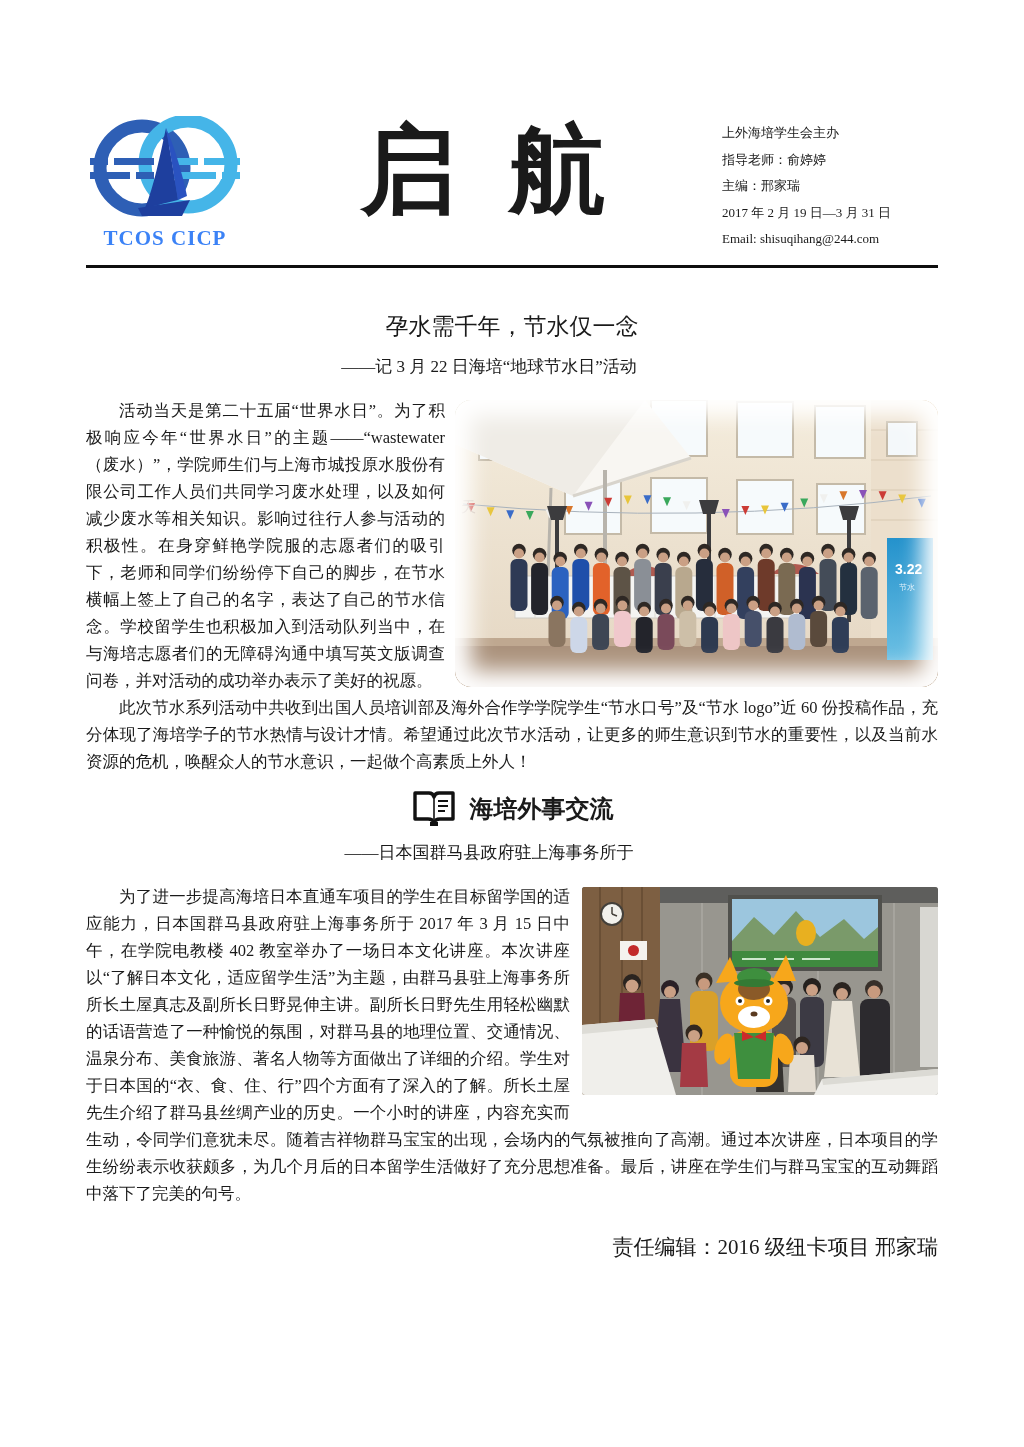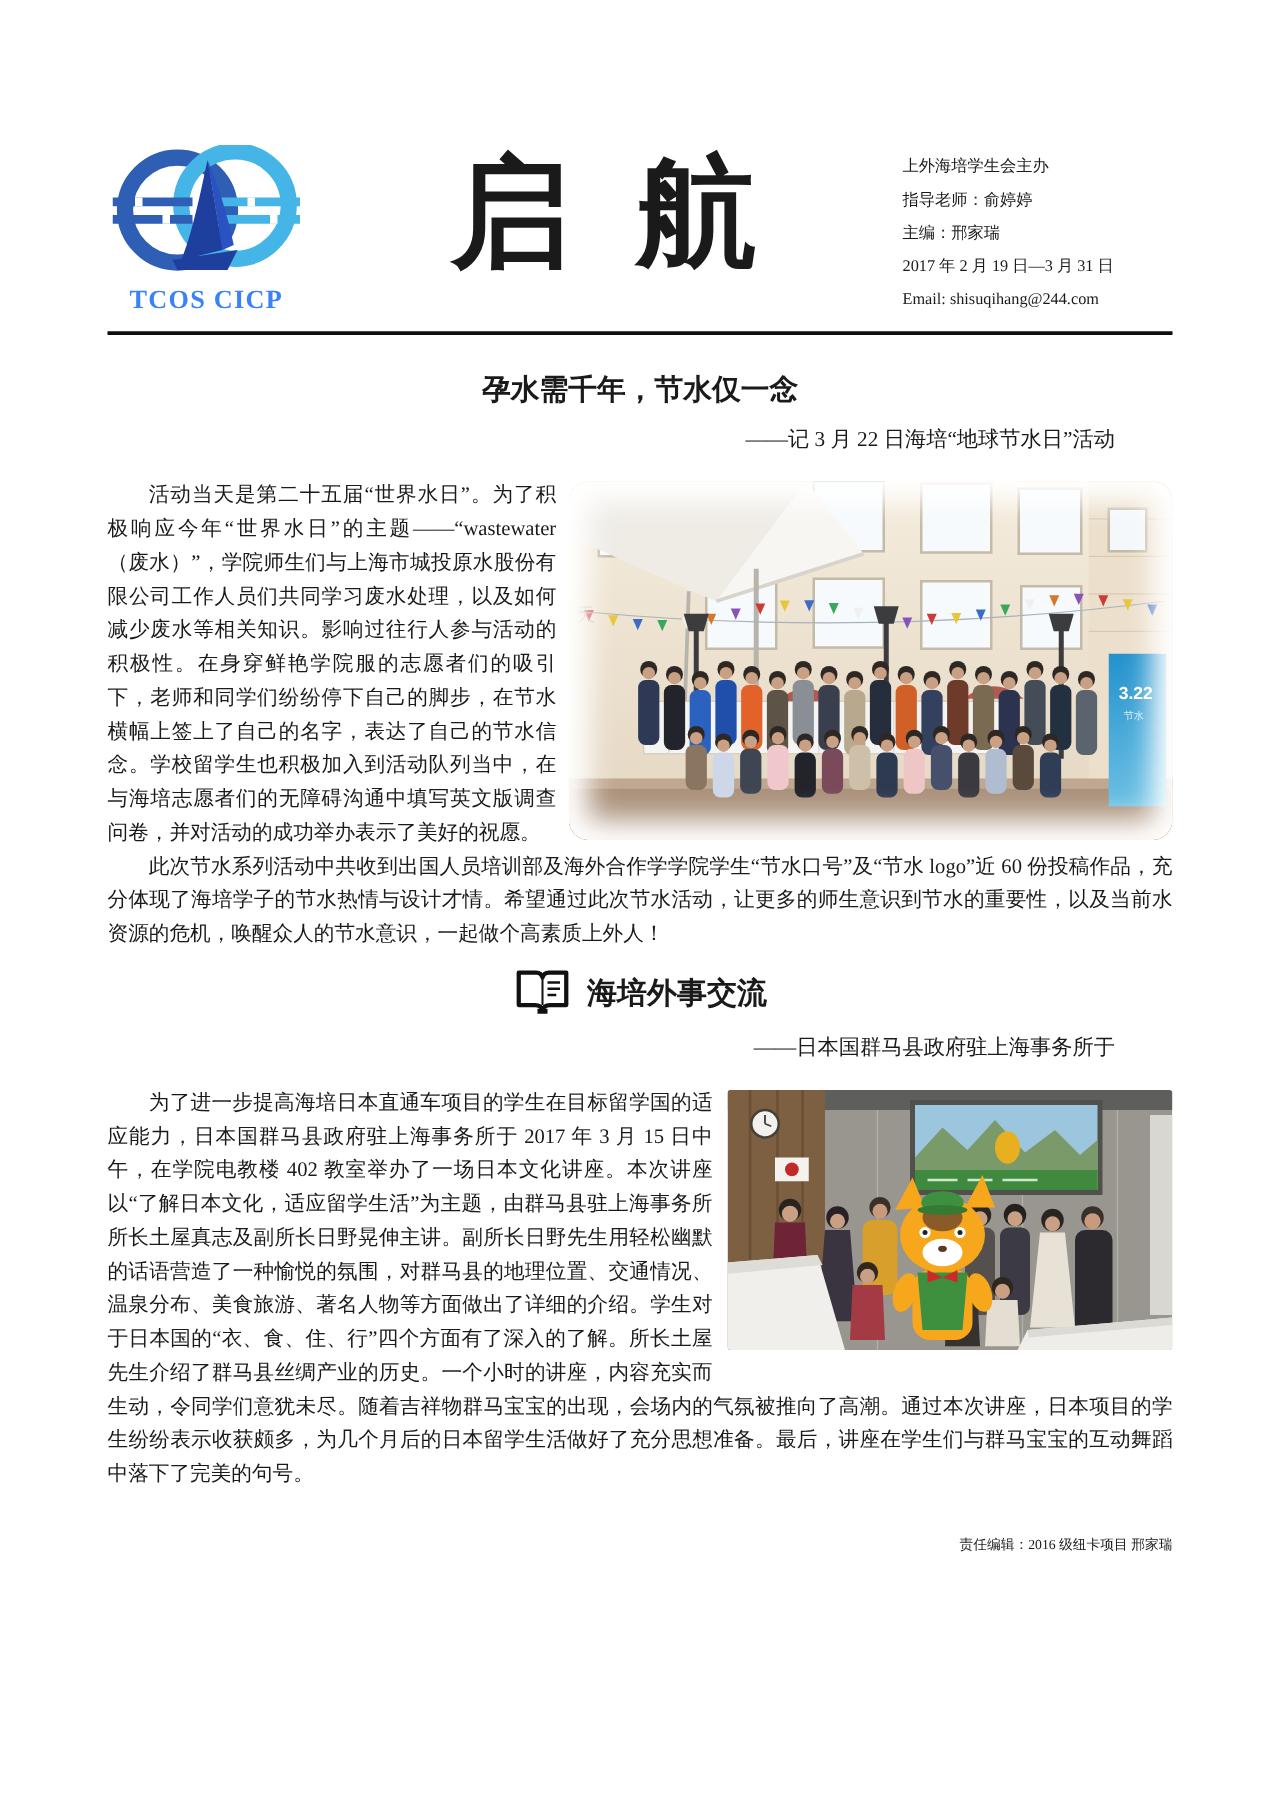--- a/index.html
+++ b/index.html
@@ -15,39 +15,39 @@
   .logo-block{width:158px;flex:0 0 158px;text-align:center;}
   .logo-text{font-weight:bold;color:#3b82f6;font-size:21px;letter-spacing:1px;margin-top:-2px;
              font-family:"Liberation Serif", serif;}
   .mast-title{flex:1;text-align:center;font-size:96px;line-height:1.1;font-weight:bold;
               letter-spacing:0.55em;text-indent:0.55em;margin-top:2px;
               font-family:"Liberation Serif", serif;}
   .mast-info{width:216px;flex:0 0 216px;font-size:13px;line-height:26.5px;padding-top:4px;}
   .mast-info div{white-space:nowrap;}
   .rule{border:none;border-top:3px solid #0e0e0e;margin:12px 0 0 0;}
   
-  .a1-title{text-align:center;font-size:23px;font-weight:bold;margin-top:28px;}
-  .a-sub{text-align:right;font-size:17px;margin:13px 46px 0 0;}
+  .a1-title{text-align:center;font-size:23px;font-weight:normal;margin-top:43px;}
+  .a-sub{text-align:center;font-size:17px;margin:13px 46px 0 0;}
   .body-text{font-size:16.5px;line-height:27px;text-align:justify;margin-top:19px;}
   .body-text p{margin:0;text-indent:2em;}
   .photo1-wrap{
     float:right;width:483px;height:287px;margin:3px 0 6px 10px;
     position:relative;border-radius:16px;overflow:hidden;
   }
   .feather{position:absolute;inset:0;border-radius:16px;
            box-shadow:inset 0 0 22px 16px #ffffff;pointer-events:none;}
   
   .h2-row{display:flex;justify-content:center;align-items:center;gap:13px;margin-top:15px;}
   .h2-title{font-size:24px;font-weight:bold;}
   .photo2-wrap{
     float:right;width:356px;height:208px;margin:4px 0 8px 12px;
     position:relative;border-radius:3px;overflow:hidden;
   }
   
-  .footer-line{text-align:right;font-size:11px;margin-top:36px;}
+  .footer-line{text-align:right;font-size:21px;margin-top:26px;}
 </style>
 </head>
 <body>
 
 <div class="page">
 
   <div class="masthead">
 
     <div class="logo-block">
       <svg width="150" height="108" viewBox="0 0 150 108">

